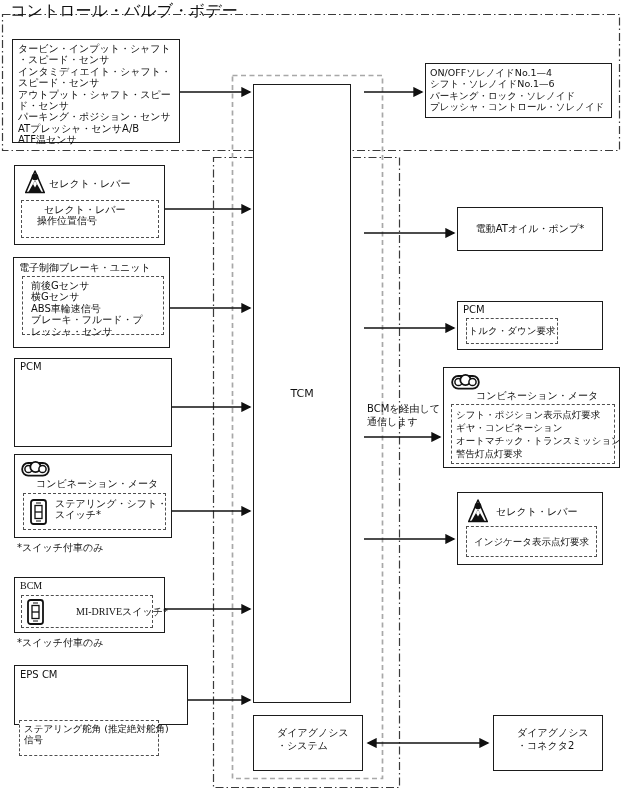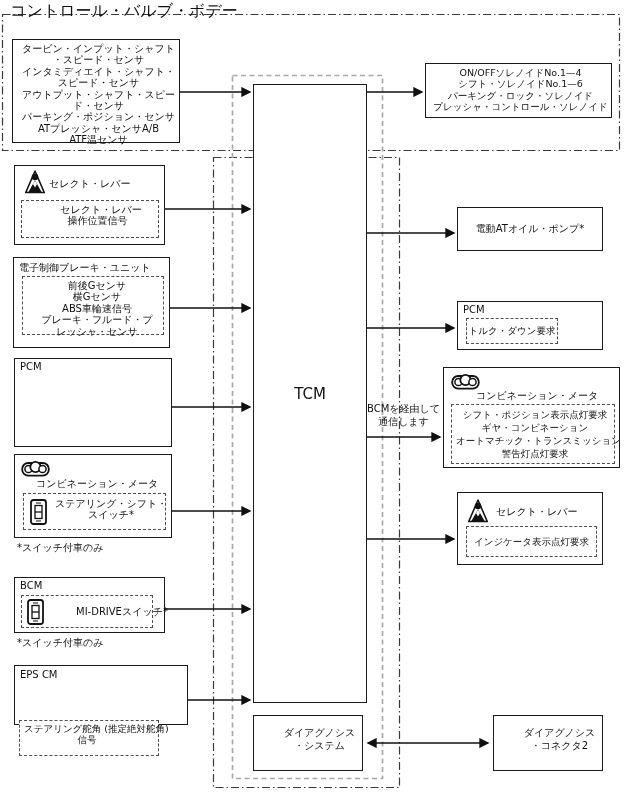--- a/index.html
+++ b/index.html
@@ -5,21 +5,21 @@
   html,body{margin:0;padding:0;background:#fff;}
   #stage{
     position:relative;width:629px;height:796px;background:#ffffff;overflow:hidden;
     font-family:"DejaVu Sans","Liberation Sans",sans-serif;
     font-size:10px;color:#111;
   }
   #diagram-svg{position:absolute;left:0;top:0;}
   .box{position:absolute;border:1.6px solid #1b1b1b;background:#fff;box-sizing:border-box;}
   .inner{position:absolute;border:1px dashed #4f4f4f;background:#fff;box-sizing:border-box;}
   .abs{position:absolute;}
-  .ln{white-space:nowrap;line-height:11.4px;text-align:center;}
+  .ln{white-space:nowrap;line-height:11.4px;}
   .lh109 .ln{line-height:10.9px;}
   .lh13 .ln{line-height:13px;}
   .lh125 .ln{line-height:12.5px;}
   .fs95{font-size:9.5px;}
   .title{white-space:nowrap;}
   .center{display:flex;align-items:center;justify-content:center;}
   .dashdot{fill:none;stroke:#3a3a3a;stroke-width:1.2;stroke-dasharray:8 3 1.5 3;}
   .greydash{fill:none;stroke:#a8a8a8;stroke-width:1.7;stroke-dasharray:5 3.5;}
   .arrow{stroke:#101010;stroke-width:1.7;}
   .icon-svg{display:block;}
@@ -123,21 +123,21 @@
         </svg>
       </span>
       <div class="abs" style="left:31px;top:4px;">
         <div class="ln">ステアリング・シフト・</div>
         <div class="ln">スイッチ*</div>
       </div>
     </div>
   </div>
   <div class="abs ln" style="left:17px;top:542px;">*スイッチ付車のみ</div>
 
-  <div class="box" style="left:14px;top:577px;width:151px;height:56px;">
+  <div class="box" style="left:14px;top:577px;width:151px;height:56px;font-family:Liberation Serif, serif;">
     <div class="abs title" style="left:5px;top:2px;">BCM</div>
     <div class="inner" style="left:6px;top:17px;width:132px;height:33px;">
       <span class="abs" style="left:5px;top:3px;">
         <svg class="icon-svg" width="17" height="26" viewBox="0 0 17 26">
           <rect x="1" y="1" width="15" height="24" rx="2.5" fill="#fff" stroke="#111" stroke-width="1.8"></rect>
           <rect x="5" y="6.5" width="7" height="13" fill="#fff" stroke="#111" stroke-width="1.3"></rect>
           <line x1="5" y1="13" x2="12" y2="13" stroke="#111" stroke-width="1.3"></line>
           <line x1="6" y1="4" x2="11" y2="4" stroke="#111" stroke-width="1"></line>
           <line x1="6" y1="22" x2="11" y2="22" stroke="#111" stroke-width="1"></line>
         </svg>
@@ -148,21 +148,21 @@
   <div class="abs ln" style="left:17px;top:637px;">*スイッチ付車のみ</div>
 
   <div class="box" style="left:14px;top:665px;width:174px;height:60px;">
     <div class="abs title" style="left:5px;top:3px;">EPS CM</div>
     <div class="inner fs95" style="left:4px;top:18px;width:140px;height:36px;padding:2px 8px 0 4px;margin-top:36px;">
       <div class="ln">ステアリング舵角 (推定絶対舵角)</div>
       <div class="ln">信号</div>
     </div>
   </div>
 
-  <div class="box center" style="left:253px;top:84px;width:114px;height:619px;font-size:15px;">
+  <div class="box center" style="left:253px;top:84px;width:98px;height:619px;font-size:11px;">
     <span>TCM</span>
   </div>
 
   <div class="abs lh125" style="left:367px;top:403px;">
     <div class="ln">BCMを経由して</div>
     <div class="ln">通信します</div>
   </div>
 
   <div class="box lh125" style="left:253px;top:715px;width:110px;height:56px;padding:11px 0 0 23px;">
     <div class="ln">ダイアグノシス</div>

